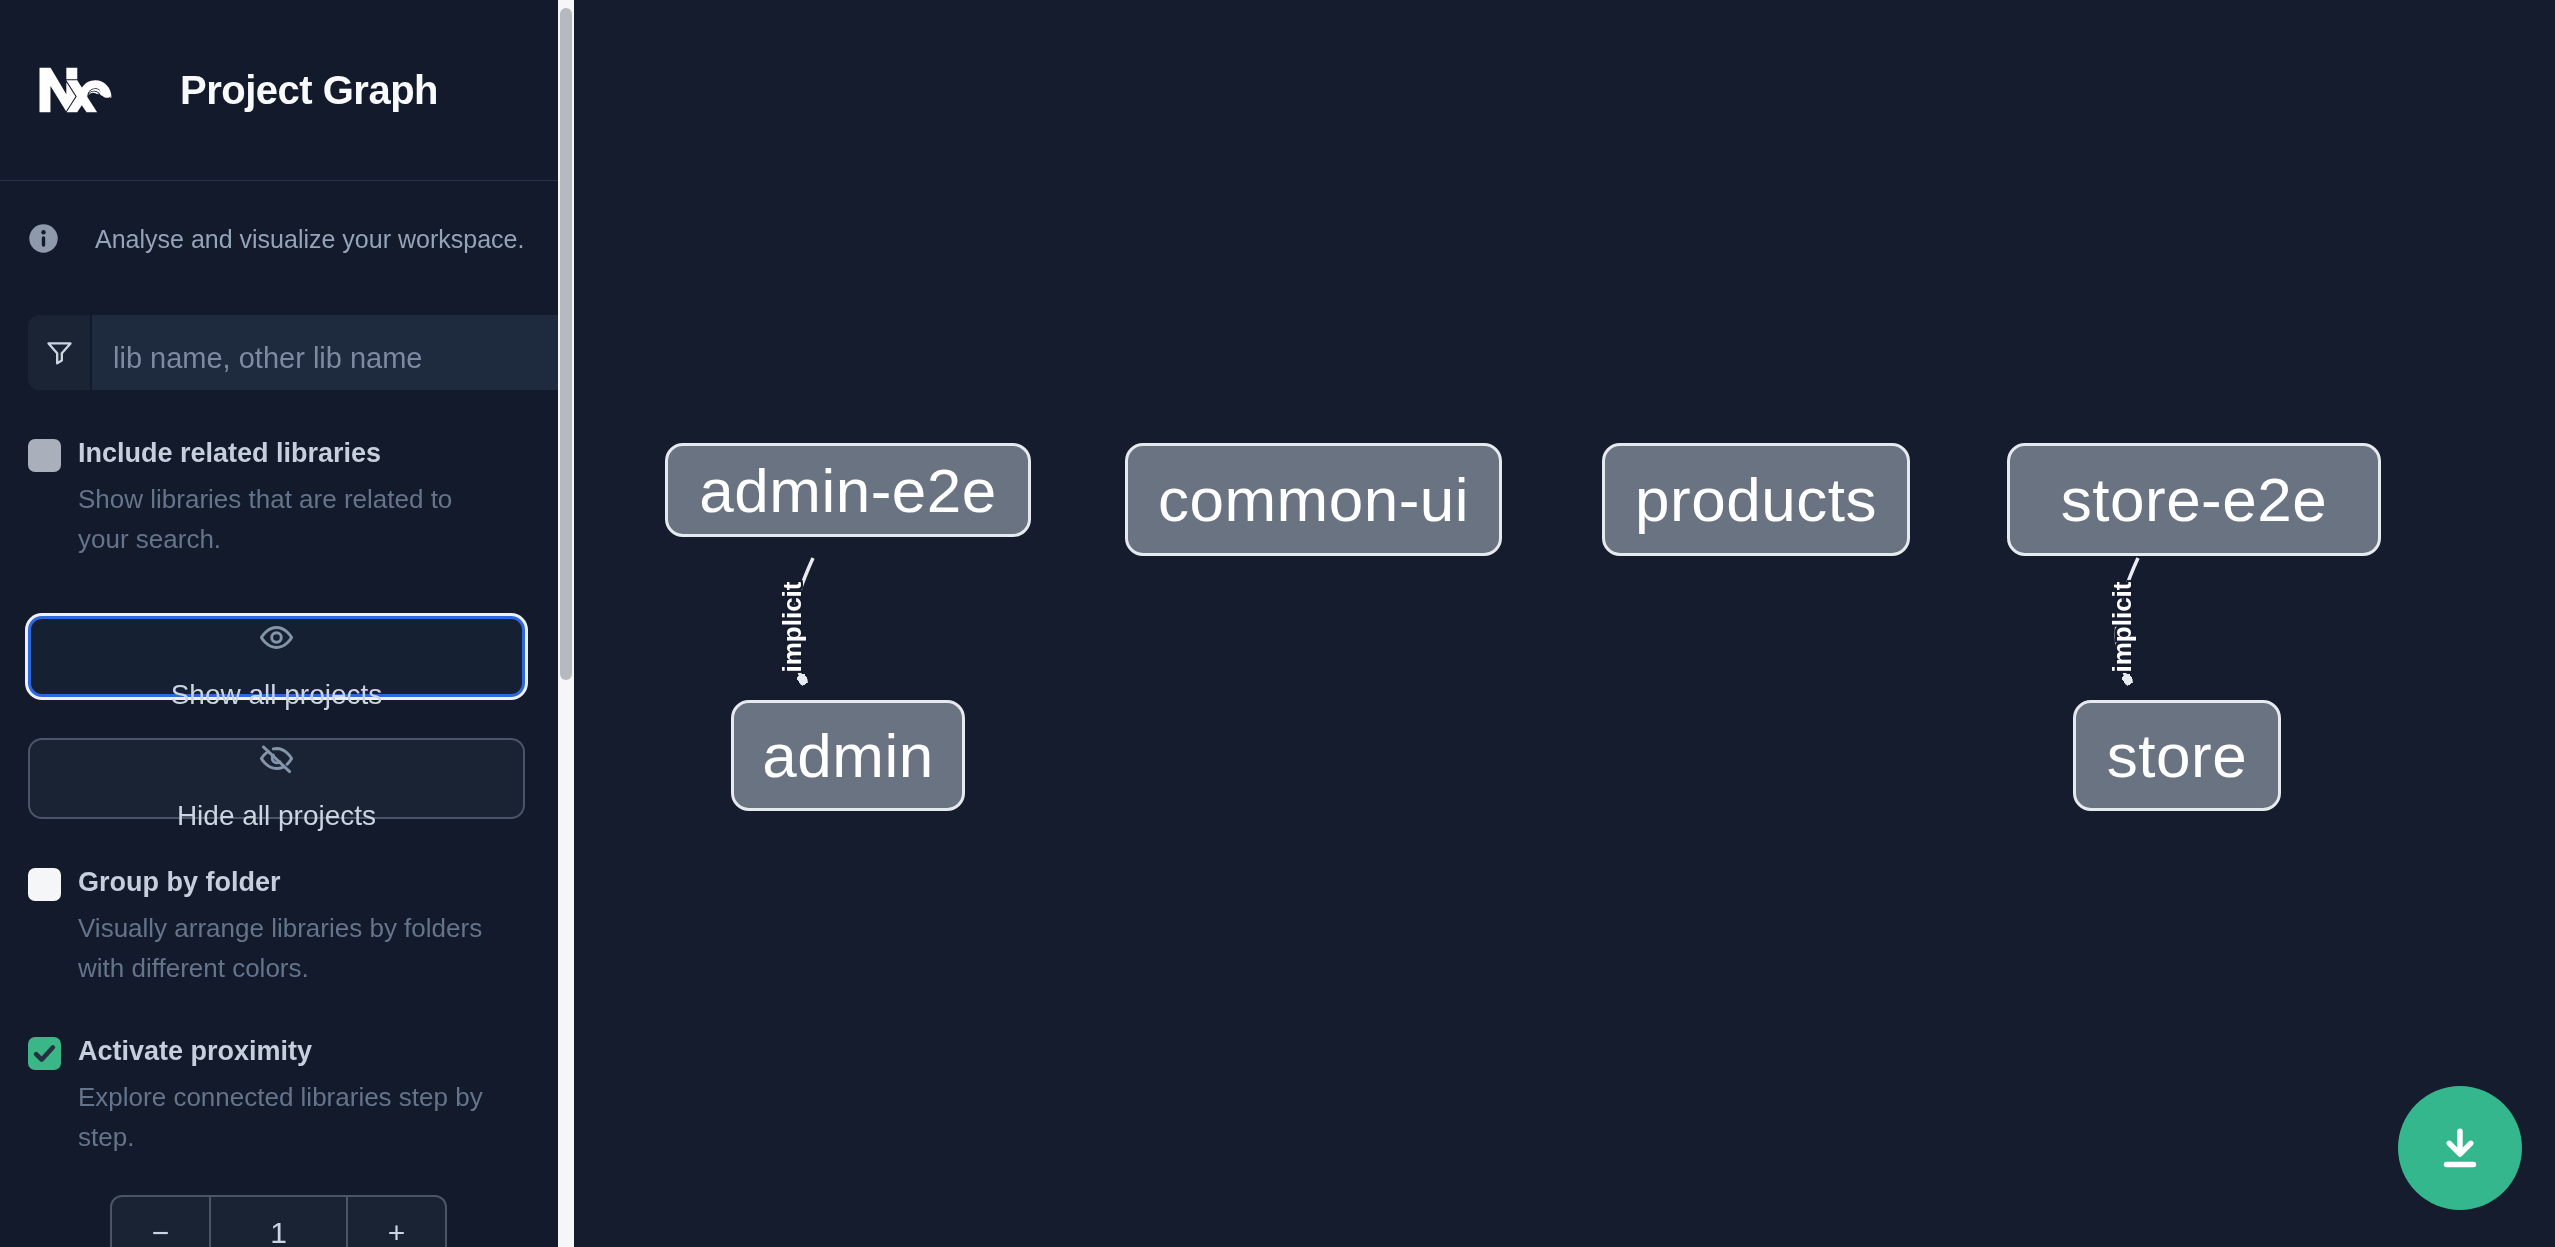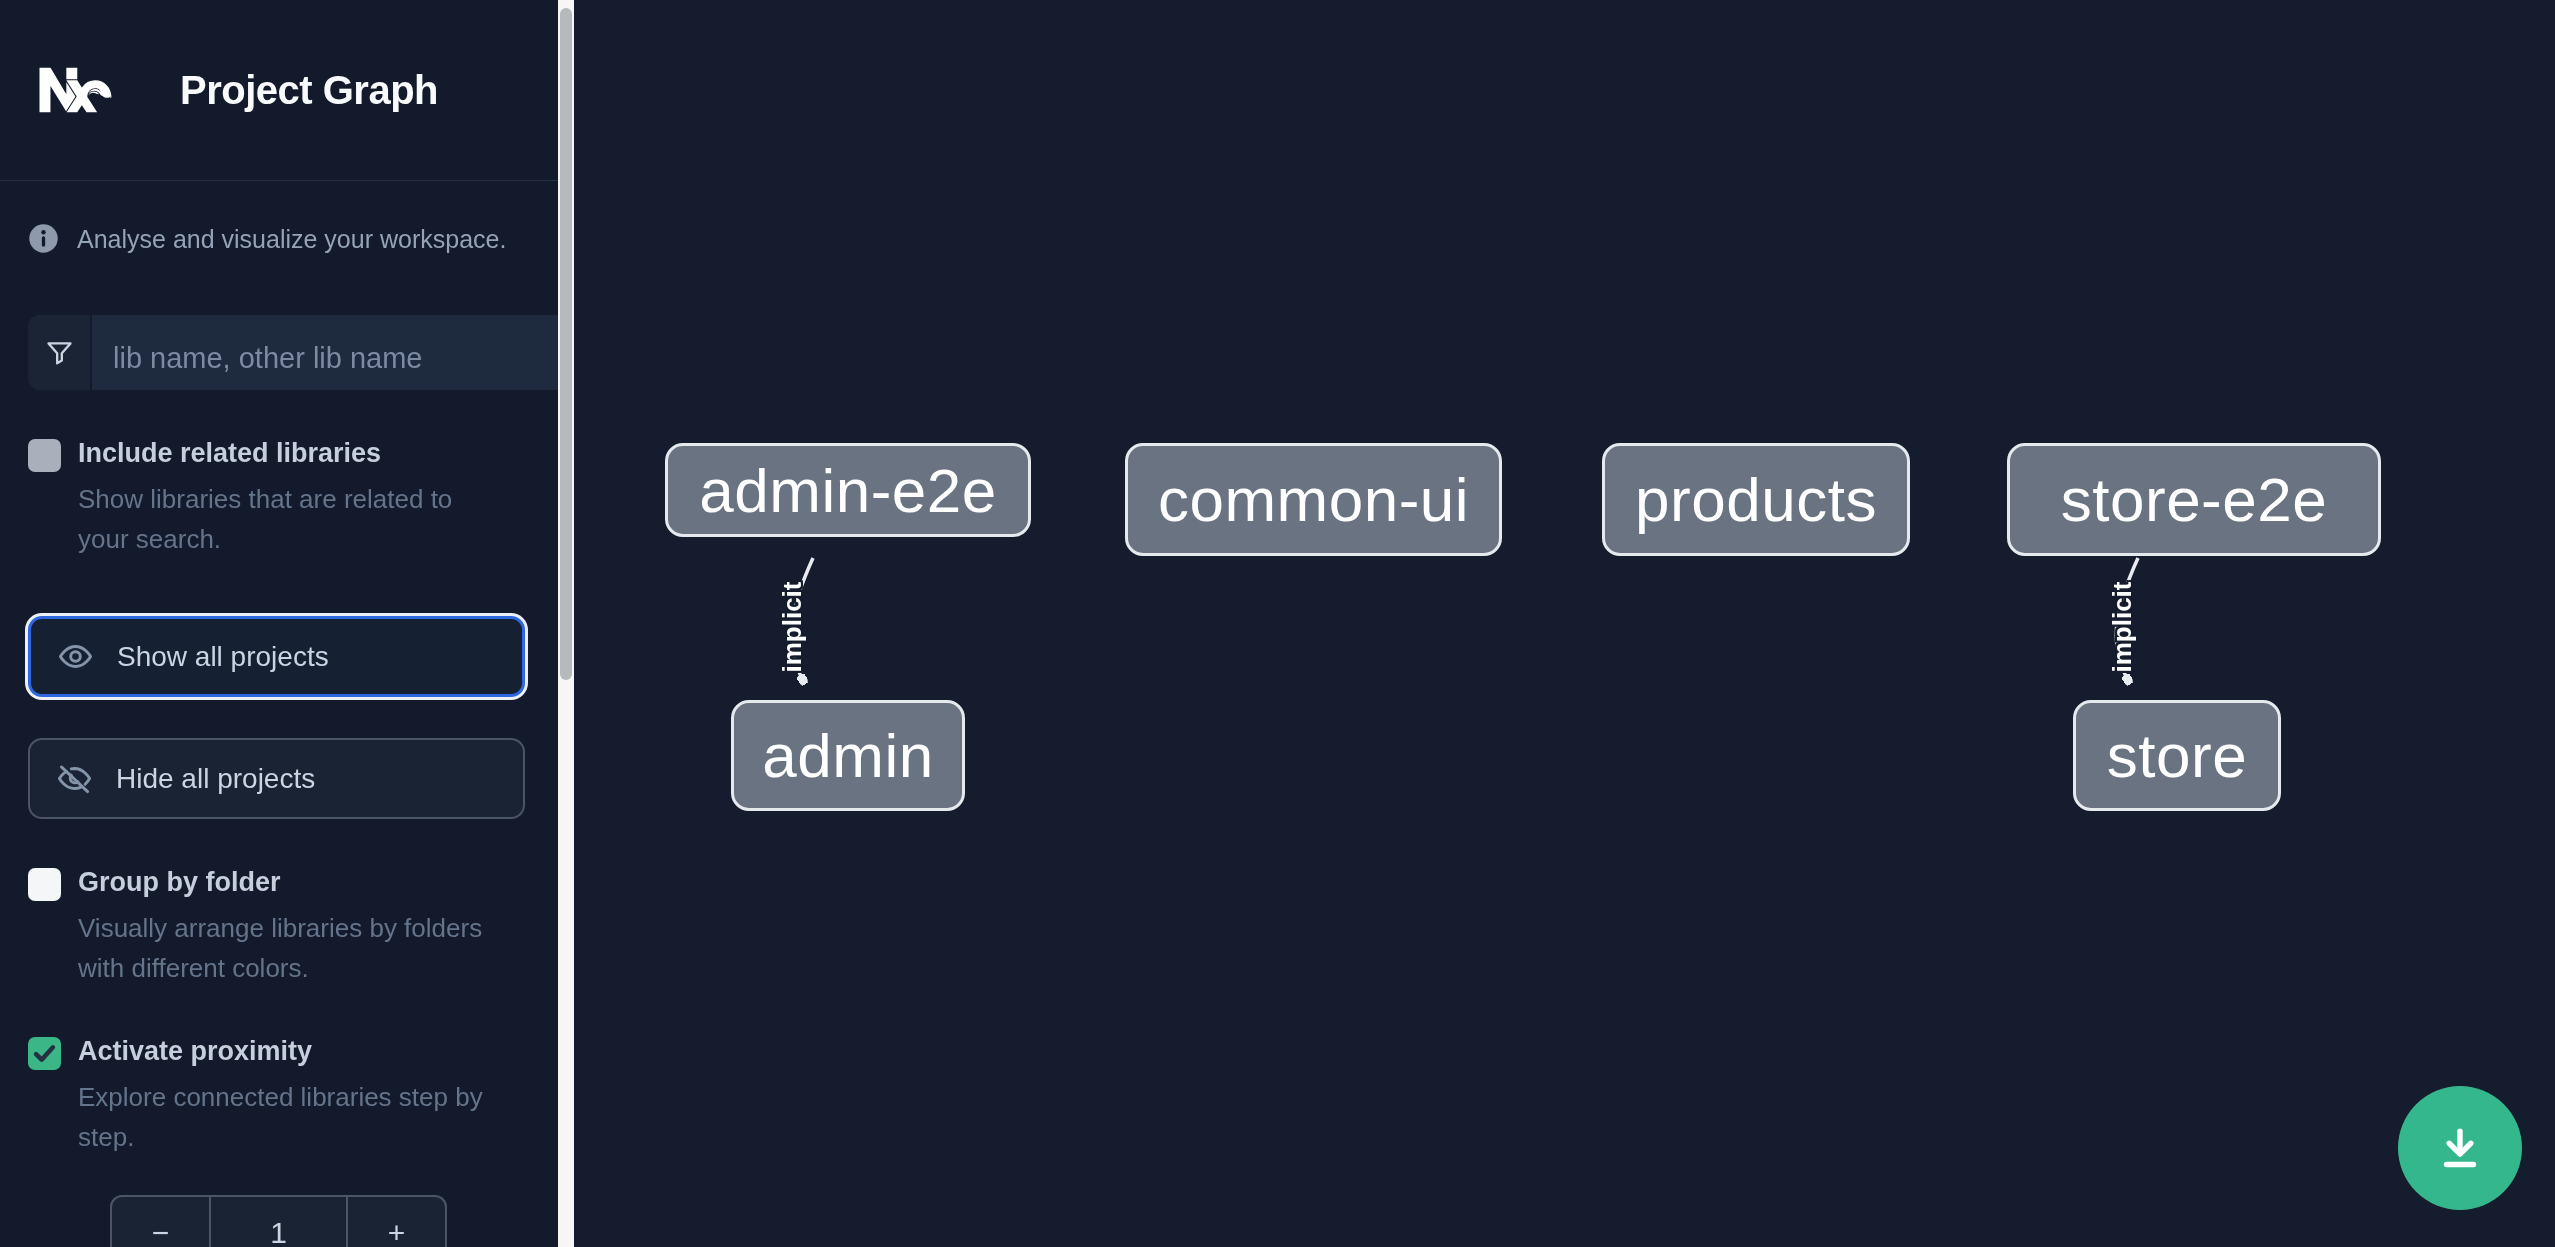--- a/index.html
+++ b/index.html
@@ -11,21 +11,21 @@
     background:#121a2b; }
   .sb-header { height:181px; display:flex; align-items:center;
     padding:0 26px 0 27px; border-bottom:1px solid #263148; }
   .nx-logo { width:97px; height:72px; }
   .app-title { margin-left:56px; font-size:40px; font-weight:700;
     color:#f8fafc; letter-spacing:-0.5px; }
   .theme-toggle { margin-left:auto; width:40px; height:40px; border:0;
     background:transparent; cursor:pointer; display:grid; place-items:center; }
 
   .info-row { margin:42px 28px 0; display:flex; align-items:flex-start;
-    gap:18px; color:#94a3b8; font-size:25px; line-height:32px;text-align:center; }
+    gap:36px; color:#94a3b8; font-size:25px; line-height:32px;text-align:center; }
   .info-icon { flex:0 0 auto; width:31px; height:31px; }
 
   .filter-box { margin:60px 28px 0; height:75px; background:#1e2a3d;
     border-radius:12px; display:flex; overflow:hidden; }
   .filter-icon-cell { width:64px; background:#1a2434; border-right:2px solid #121a2b;
     display:grid; place-items:center; }
   .filter-input { flex:1; background:transparent; border:0; outline:none;
     color:#e2e8f0; font-size:29px; padding:0 21px;
     font-family:"Liberation Sans", sans-serif;margin-top:12px; }
   .filter-input::placeholder { color:#7c8ba1; opacity:1; }
@@ -37,21 +37,21 @@
   .checkbox.white { background:#f4f6f8; }
   .checkbox.green { background:#3bb687; }
   .check-label { font-size:27px; font-weight:700; color:#c6d0dc;
     line-height:34px; margin-bottom:9px; }
   .check-desc { font-size:26px; color:#64748b; line-height:40px; width:432px; }
 
   .sb-btn { margin:0 28px; width:497px; height:81px; border-radius:14px;
     display:flex; align-items:center; padding:0 26px; gap:23px;
     background:#1a2334; border:2px solid #4a5567; cursor:pointer;
     color:#cbd5e1; font-size:28px; font-weight:500;
-    font-family:"Liberation Sans", sans-serif; }
+    font-family:"Liberation Sans", sans-serif;flex-direction:column; }
   .sb-btn.focused { margin-top:57px; background:#162033;
     border:3px solid #2d68de; box-shadow:0 0 0 3px #edf1f7; }
   .sb-btn.plain { margin-top:41px; }
   .sb-btn svg { flex:0 0 auto; }
 
   .stepper { margin:38px 0 0 110px; display:flex; width:337px; height:75px;
     border:2px solid #4a5565; border-radius:12px; overflow:hidden;
     background:#1a2334; }
   .stepper button, .stepper .step-value { color:#cbd5e1; font-size:30px;
     display:grid; place-items:center; background:transparent; border:0;

